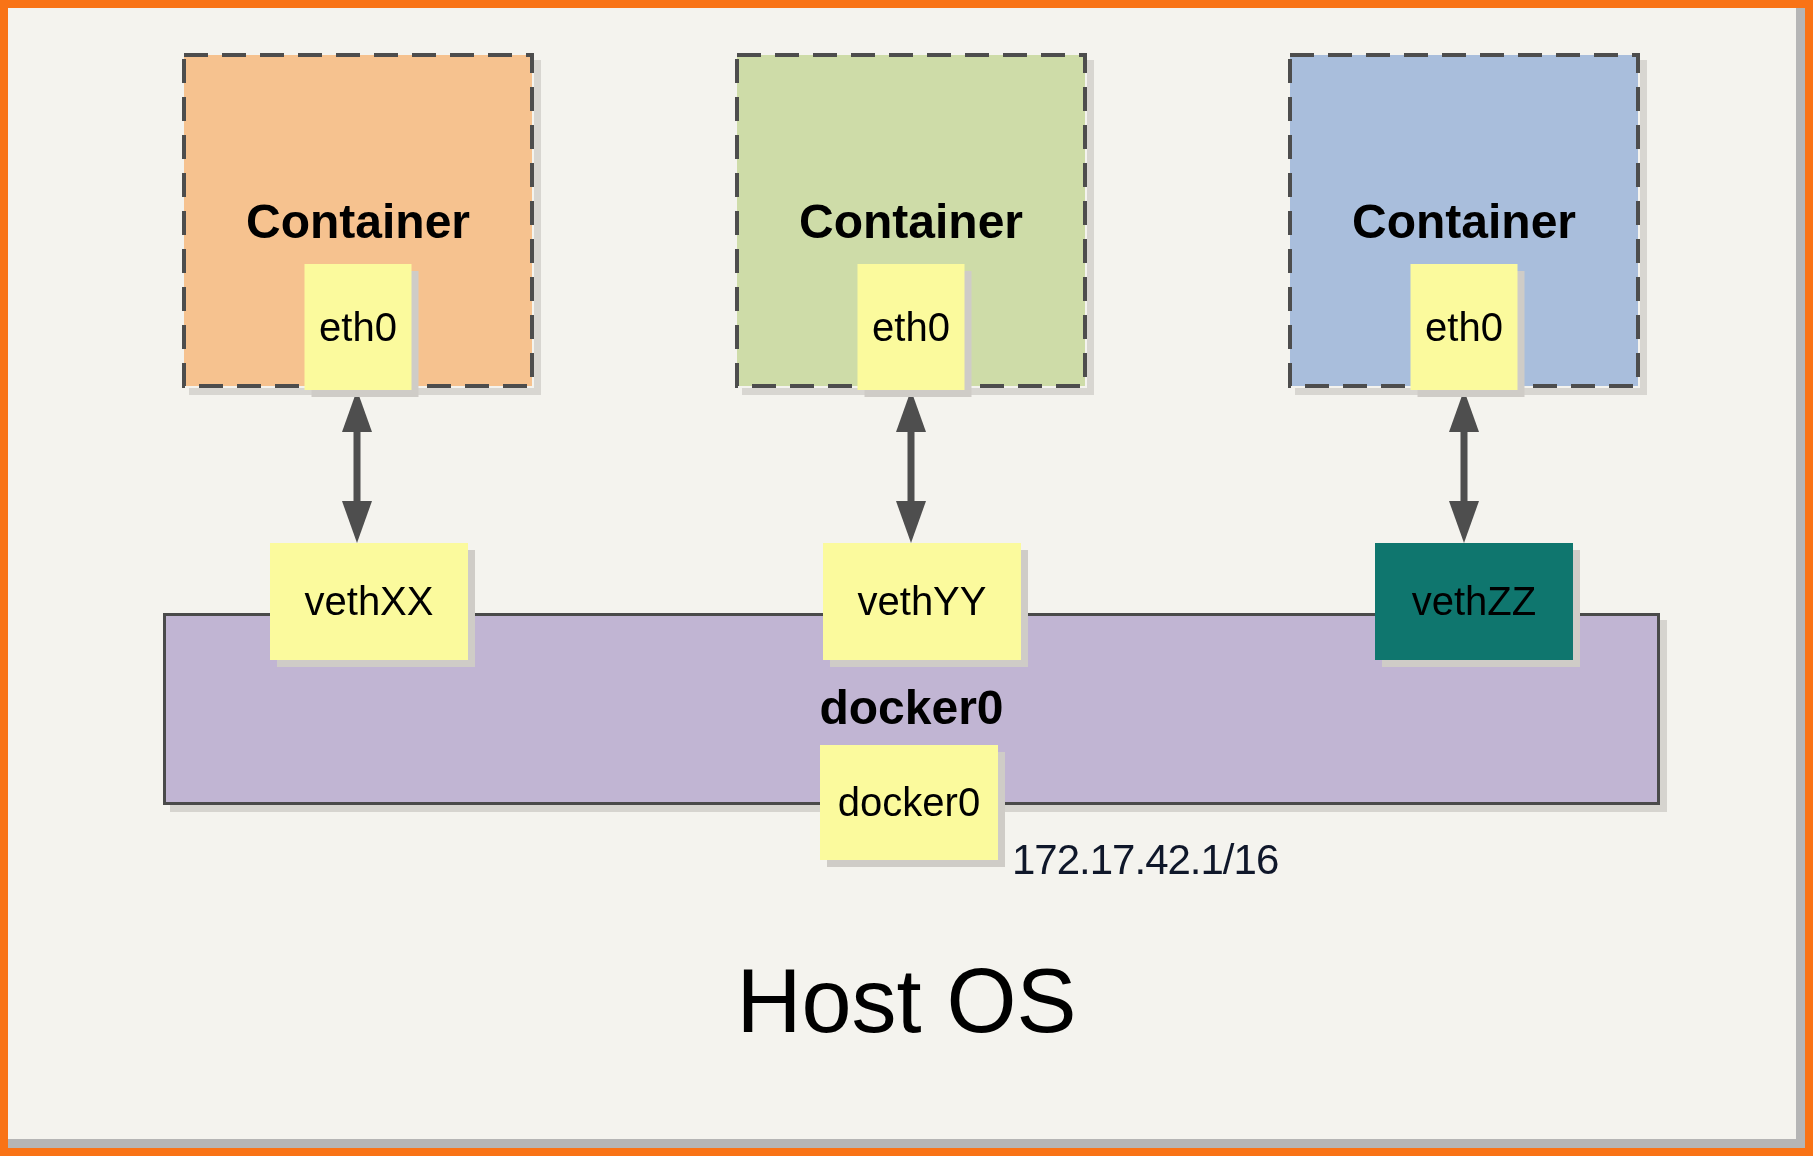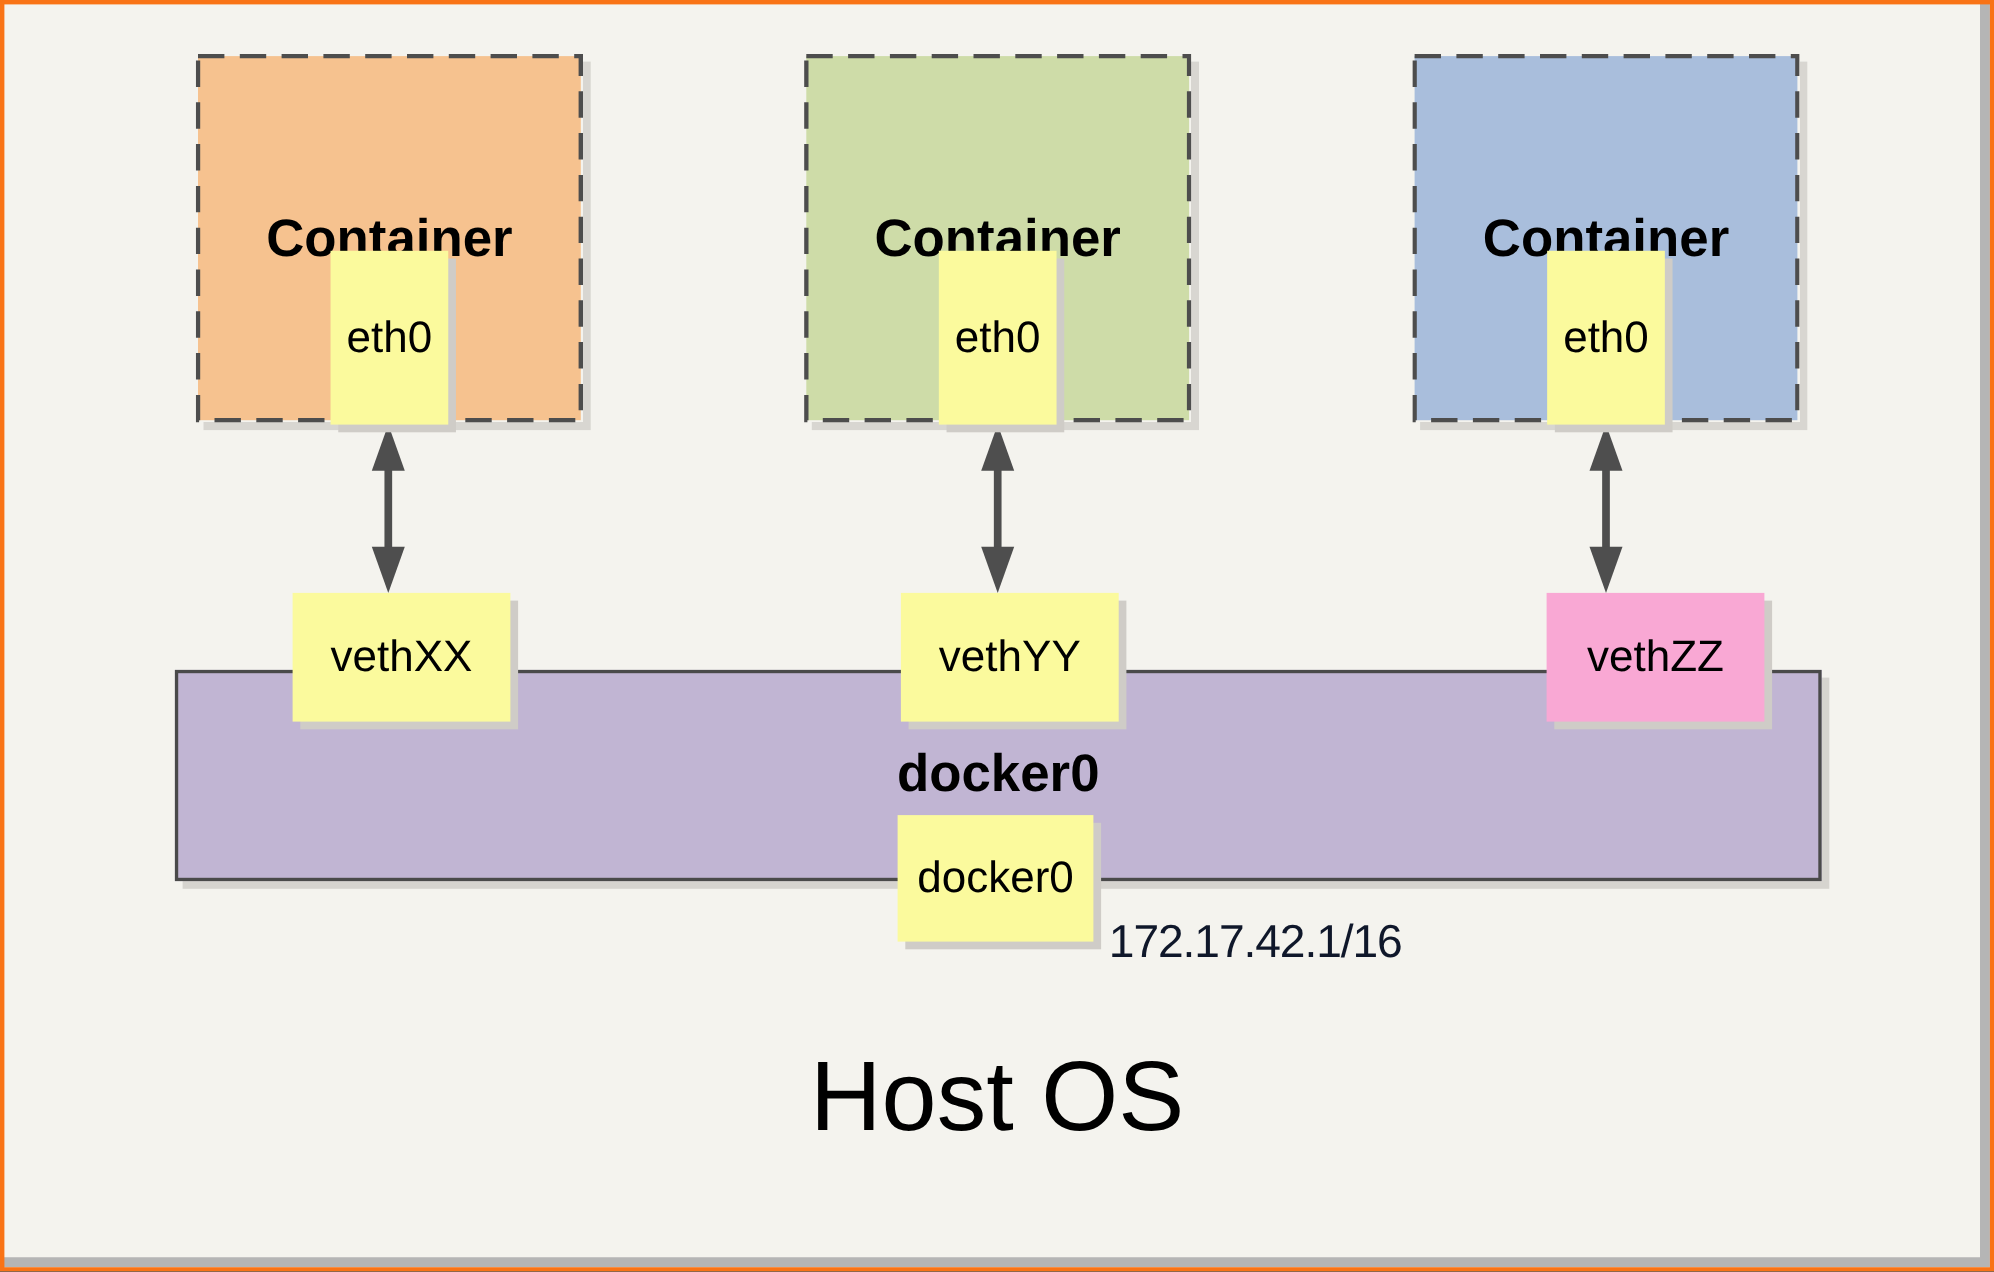--- a/index.html
+++ b/index.html
@@ -9,21 +9,21 @@
     height: 1156px;
     overflow: hidden;
     font-family: "Liberation Sans", sans-serif;
     background: #000;
   }
   .page {
     position: relative;
     width: 1813px;
     height: 1156px;
     box-sizing: border-box;
-    border: 4px solid #f97316;
+    border: 8px solid #f97316;
     box-shadow: inset -9px -9px 0 #b5b5b5;
     background: #F4F3EE;
   }
   
   .container-box {
     position: absolute;
     top: 45px;
     width: 352px;
     height: 335px;
     box-sizing: border-box;
@@ -56,21 +56,21 @@
     justify-content: center;
     font-size: 40px;
     color: #000;
   }
   .eth-box {
     position: absolute;
     left: 50%;
     transform: translateX(-50%);
     bottom: -2px;
     width: 107px;
-    height: 158px;
+    height: 126px;
     z-index: 3;
   }
   
   .arrow {
     position: absolute;
     top: 382px;
     width: 40px;
     height: 153px;
     z-index: 2;
   }
@@ -185,21 +185,21 @@
   <div class="bridge-bar" style="background: rgb(193, 181, 211);">
     <div class="bridge-label">docker0</div>
   </div>
 
   <div class="note veth-box" style="left: 262px; background: rgb(251, 250, 157);">
     <span>vethXX</span>
   </div>
   <div class="note veth-box" style="left: 815px; background: rgb(251, 250, 157); text-align: center;">
     <span>vethYY</span>
   </div>
-  <div class="note veth-box" style="left: 1402px; background: #f9a8d4; text-align: right;">
+  <div class="note veth-box" style="left: 1367px; background: #0f766e; text-align: right;">
     <span>vethZZ</span>
   </div>
 
   <div class="note bridge-if-box" style="background: rgb(251, 250, 157);">
     <span>docker0</span>
   </div>
 
   <div class="bridge-ip">172.17.42.1/16</div>
 
   <div class="host-label">Host OS</div>

